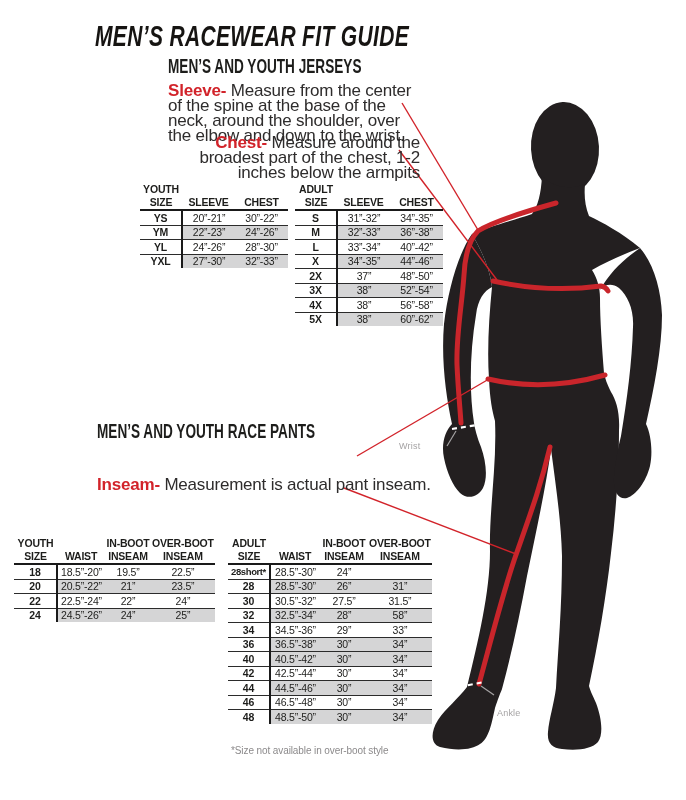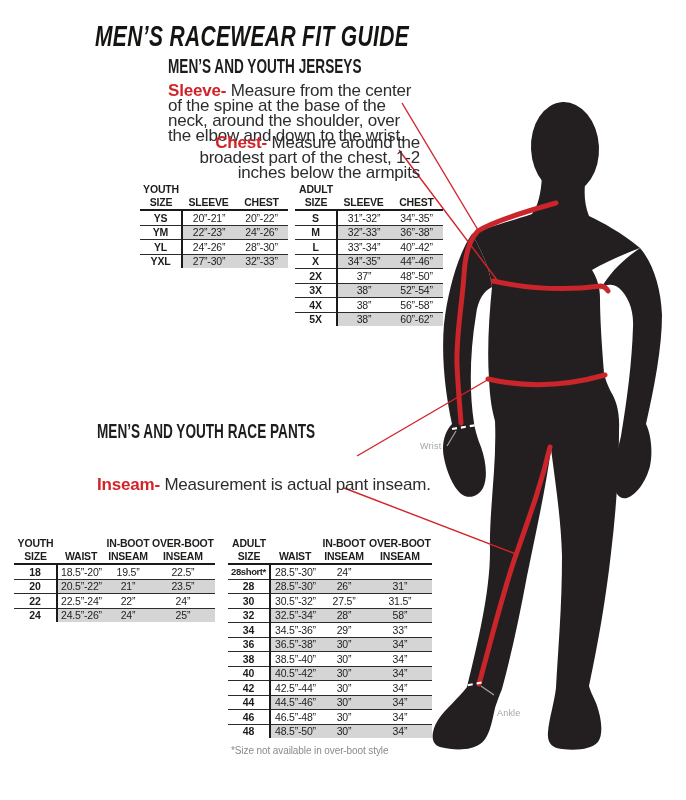--- a/index.html
+++ b/index.html
@@ -42,21 +42,21 @@
   }
   table.size-table thead th { font-weight:bold; height:13px; color:#1d1d1b; }
   table.size-table thead { border-bottom:2.5px solid #1a1a1a; }
   table.size-table tbody tr + tr { border-top:1px solid #2b2b2b; }
   table.size-table td.size { font-weight:bold; border-right:2px solid #1a1a1a; }
   table.size-table td.size.long { font-size:9.5px; letter-spacing:-0.4px; }
   table.size-table tr.alt td:not(.size) { background:#d5d5d6; }
 
   .footnote { left:231px; top:745px; font-size:10px; color:#8c8a8b; letter-spacing:-0.1px; }
   .fig-label { font-size:9px; color:#a5a3a4; letter-spacing:0.2px; }
-  .wrist-label { left:420px; top:441px; }
+  .wrist-label { left:399px; top:441px; }
   .ankle-label { left:497px; top:678px;margin-top:30px; }
 </style>
 </head>
 <body>
 
 <div class="canvas">
 
   <svg class="fig" width="686" height="800" viewBox="0 0 686 800">
 
     <ellipse cx="565" cy="148" rx="34" ry="46" fill="#231f20" transform="rotate(-3 565 148)"></ellipse>
@@ -182,21 +182,21 @@
           <tr>
             <th>SIZE</th>
             <th>SLEEVE</th>
             <th>CHEST</th>
           </tr>
         </thead>
         <tbody>
           <tr>
             <td class="size">YS</td>
             <td>20”-21”</td>
-            <td>20”-22”</td>
+            <td>30”-22”</td>
           </tr>
           <tr class="alt">
             <td class="size">YM</td>
             <td>22”-23”</td>
             <td>24”-26”</td>
           </tr>
           <tr>
             <td class="size">YL</td>
             <td>24”-26”</td>
             <td>28”-30”</td>
@@ -374,26 +374,20 @@
             <td>34.5”-36”</td>
             <td>29”</td>
             <td>33”</td>
           </tr>
           <tr class="alt">
             <td class="size">36</td>
             <td>36.5”-38”</td>
             <td>30”</td>
             <td>34”</td>
           </tr>
-          <tr>
-            <td class="size">38</td>
-            <td>38.5”-40”</td>
-            <td>30”</td>
-            <td>34”</td>
-          </tr>
           <tr class="alt">
             <td class="size">40</td>
             <td>40.5”-42”</td>
             <td>30”</td>
             <td>34”</td>
           </tr>
           <tr>
             <td class="size">42</td>
             <td>42.5”-44”</td>
             <td>30”</td>

